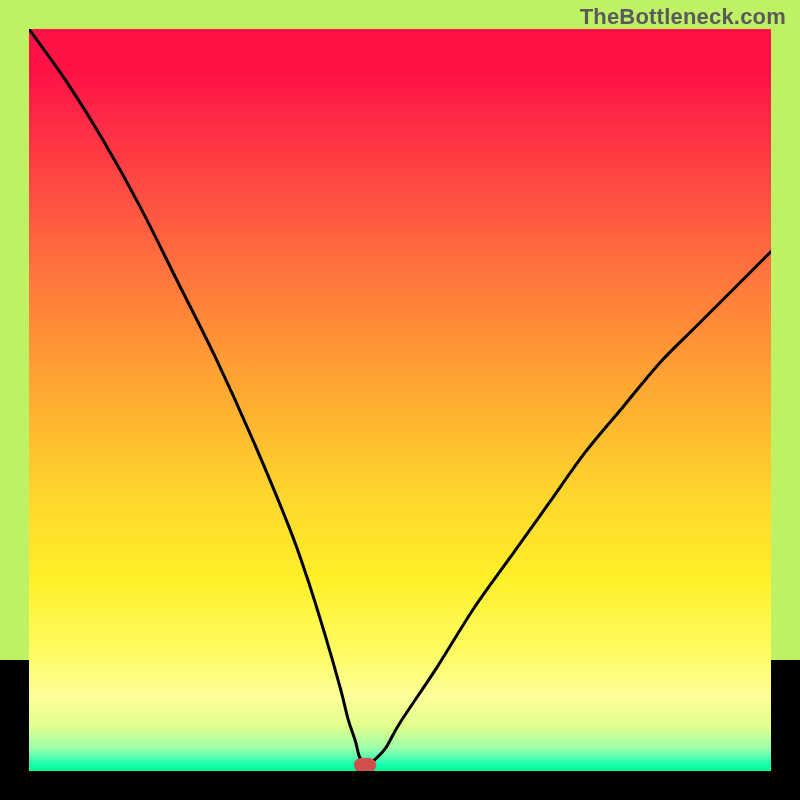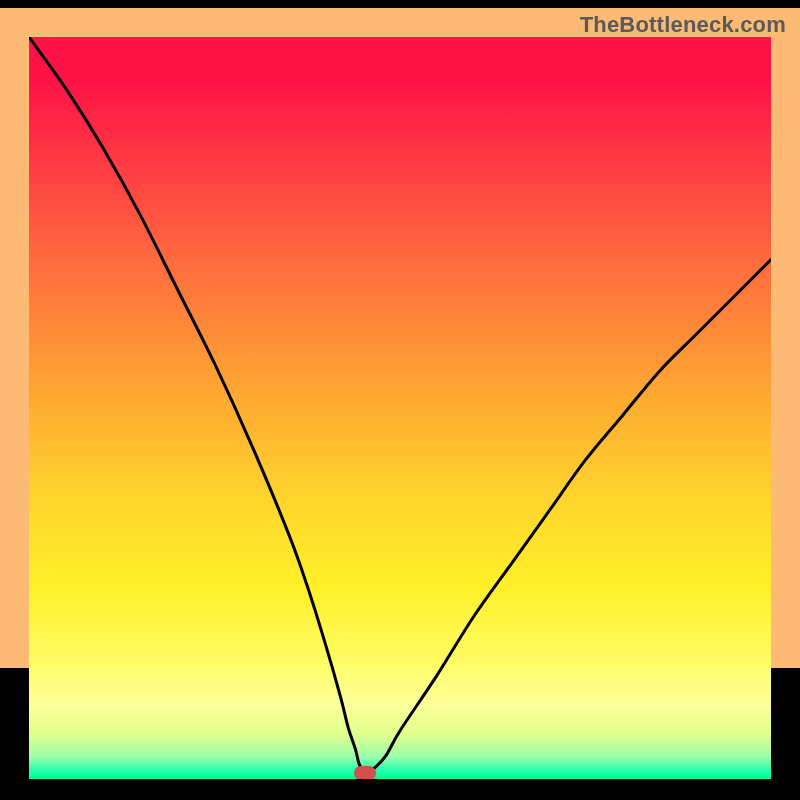--- a/index.html
+++ b/index.html
@@ -7,23 +7,22 @@
     padding: 0;
     width: 800px;
     height: 800px;
     background: #000;
     font-family: Arial, Helvetica, sans-serif;
     position: relative;
   }
   .outer {
     width: 800px;
     height: 660px;
-    background: #fdba74;
+    background: #bef264;
     position: relative;
-    margin-top: 8px;
   }
   .watermark {
     position: absolute;
     top: 4px;
     right: 14px;
     color: #5a5a5a;
     font-size: 22px;
     font-weight: 600;
     letter-spacing: 0.2px;
     z-index: 5;

